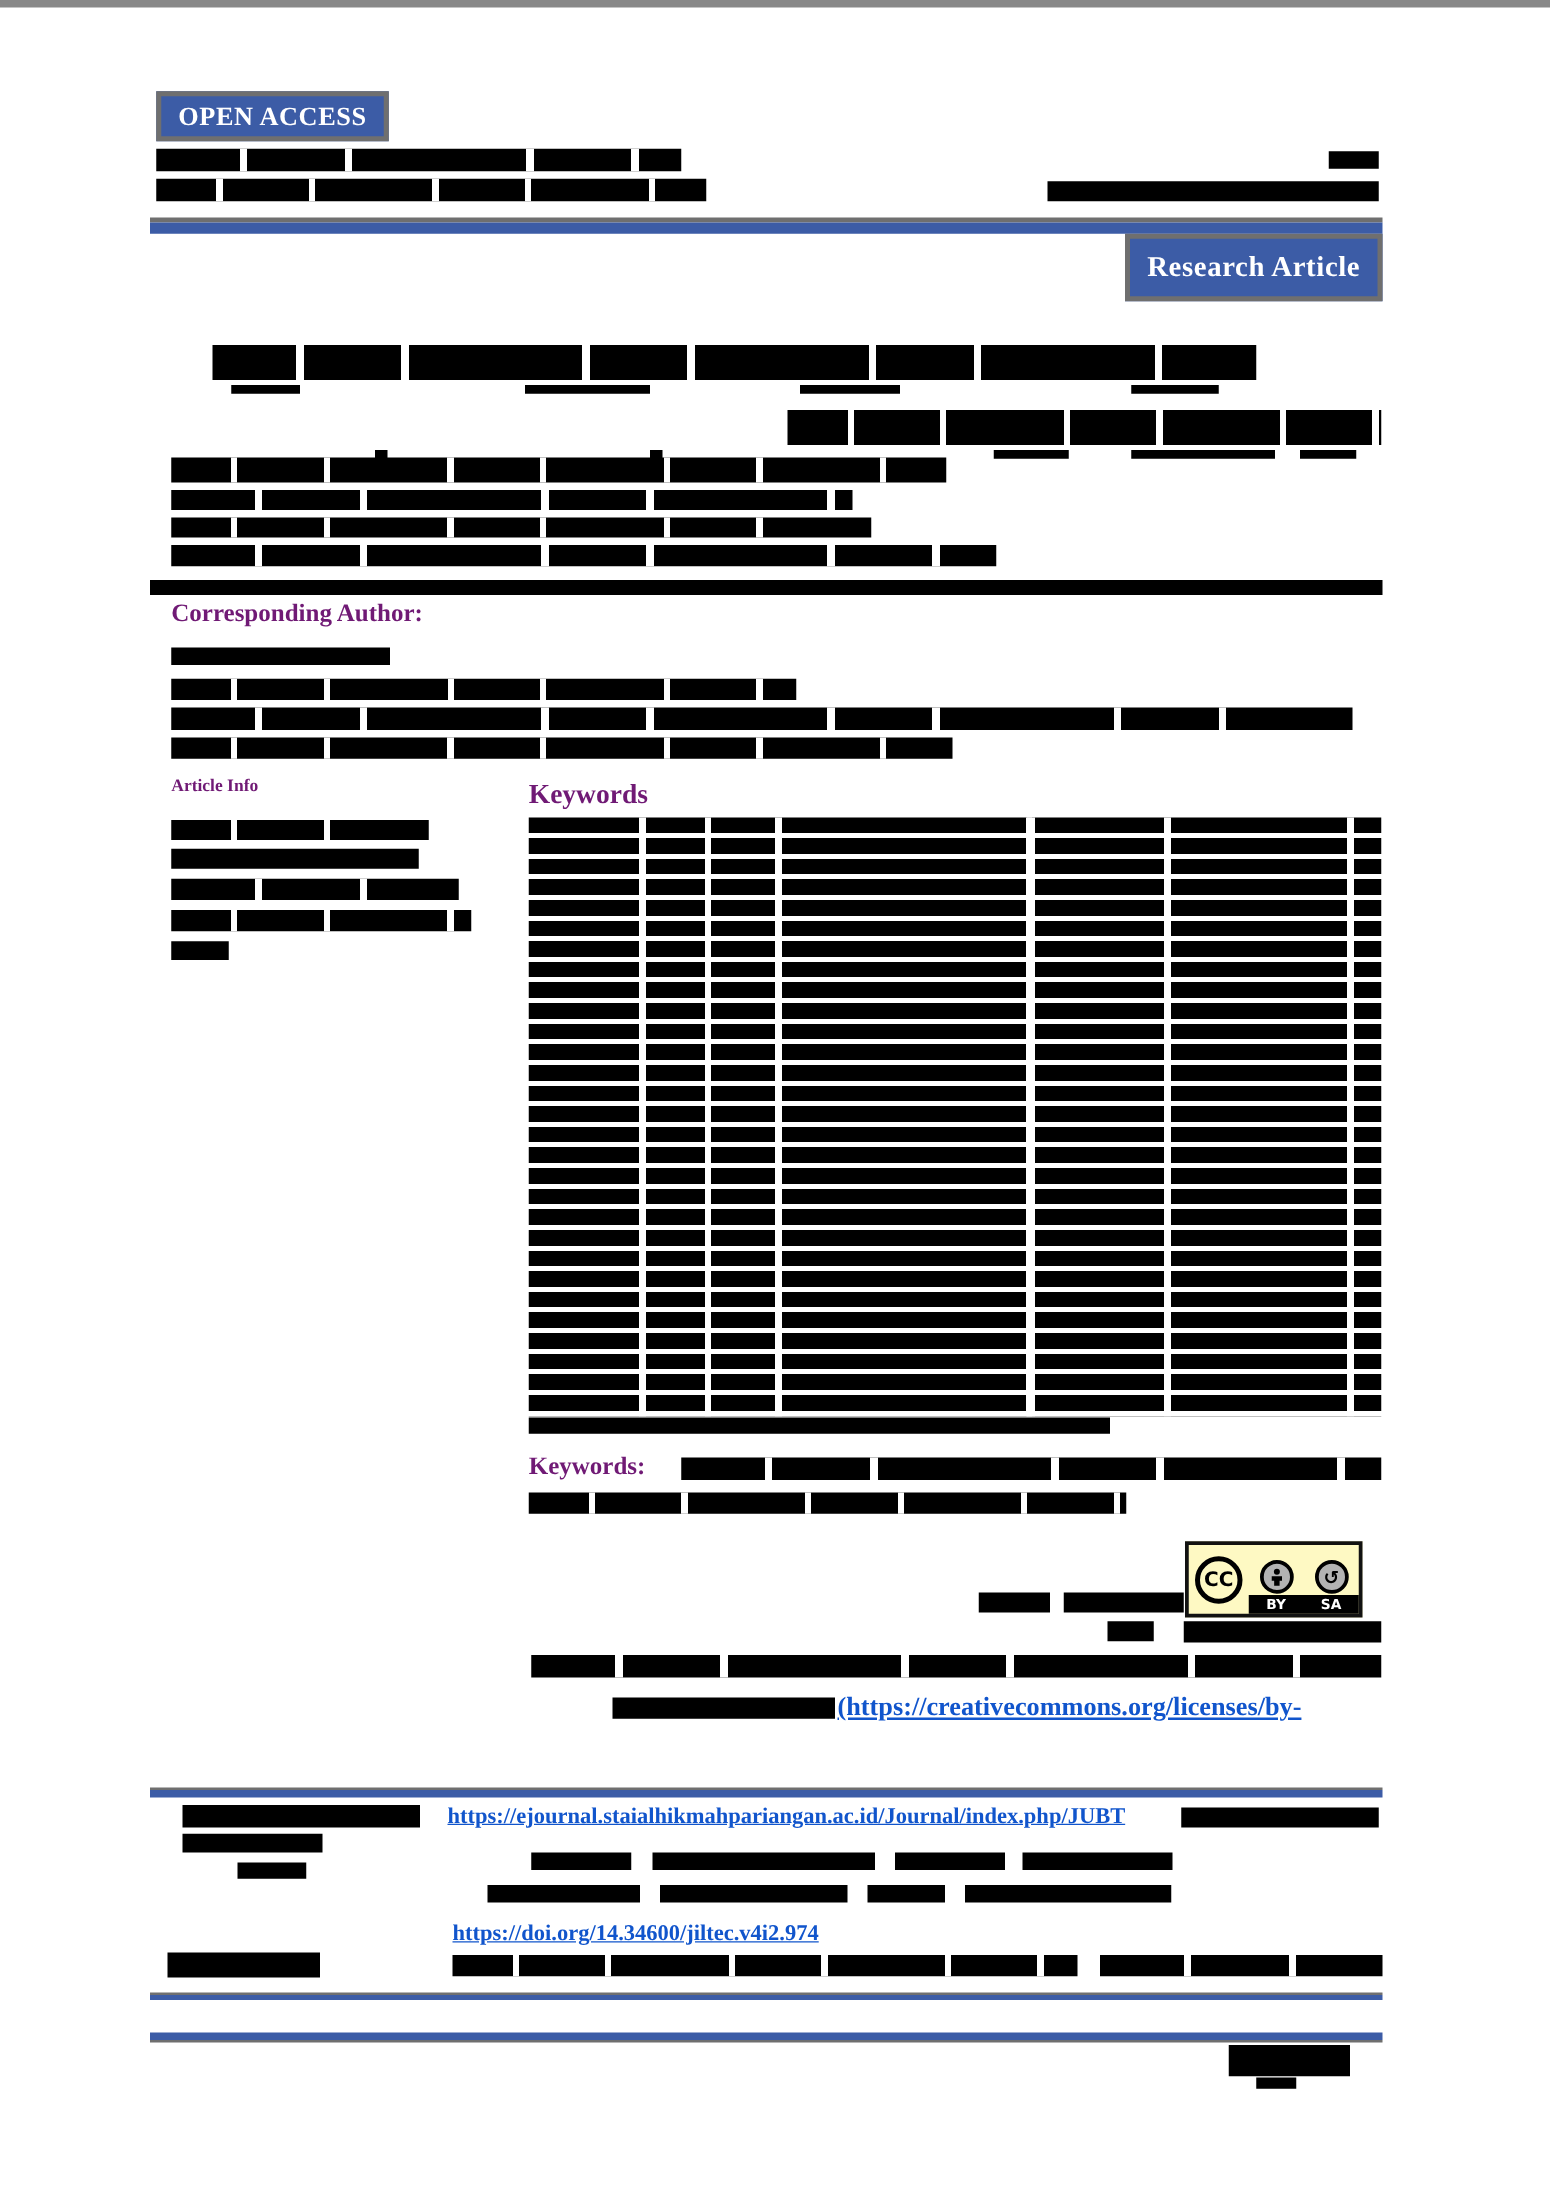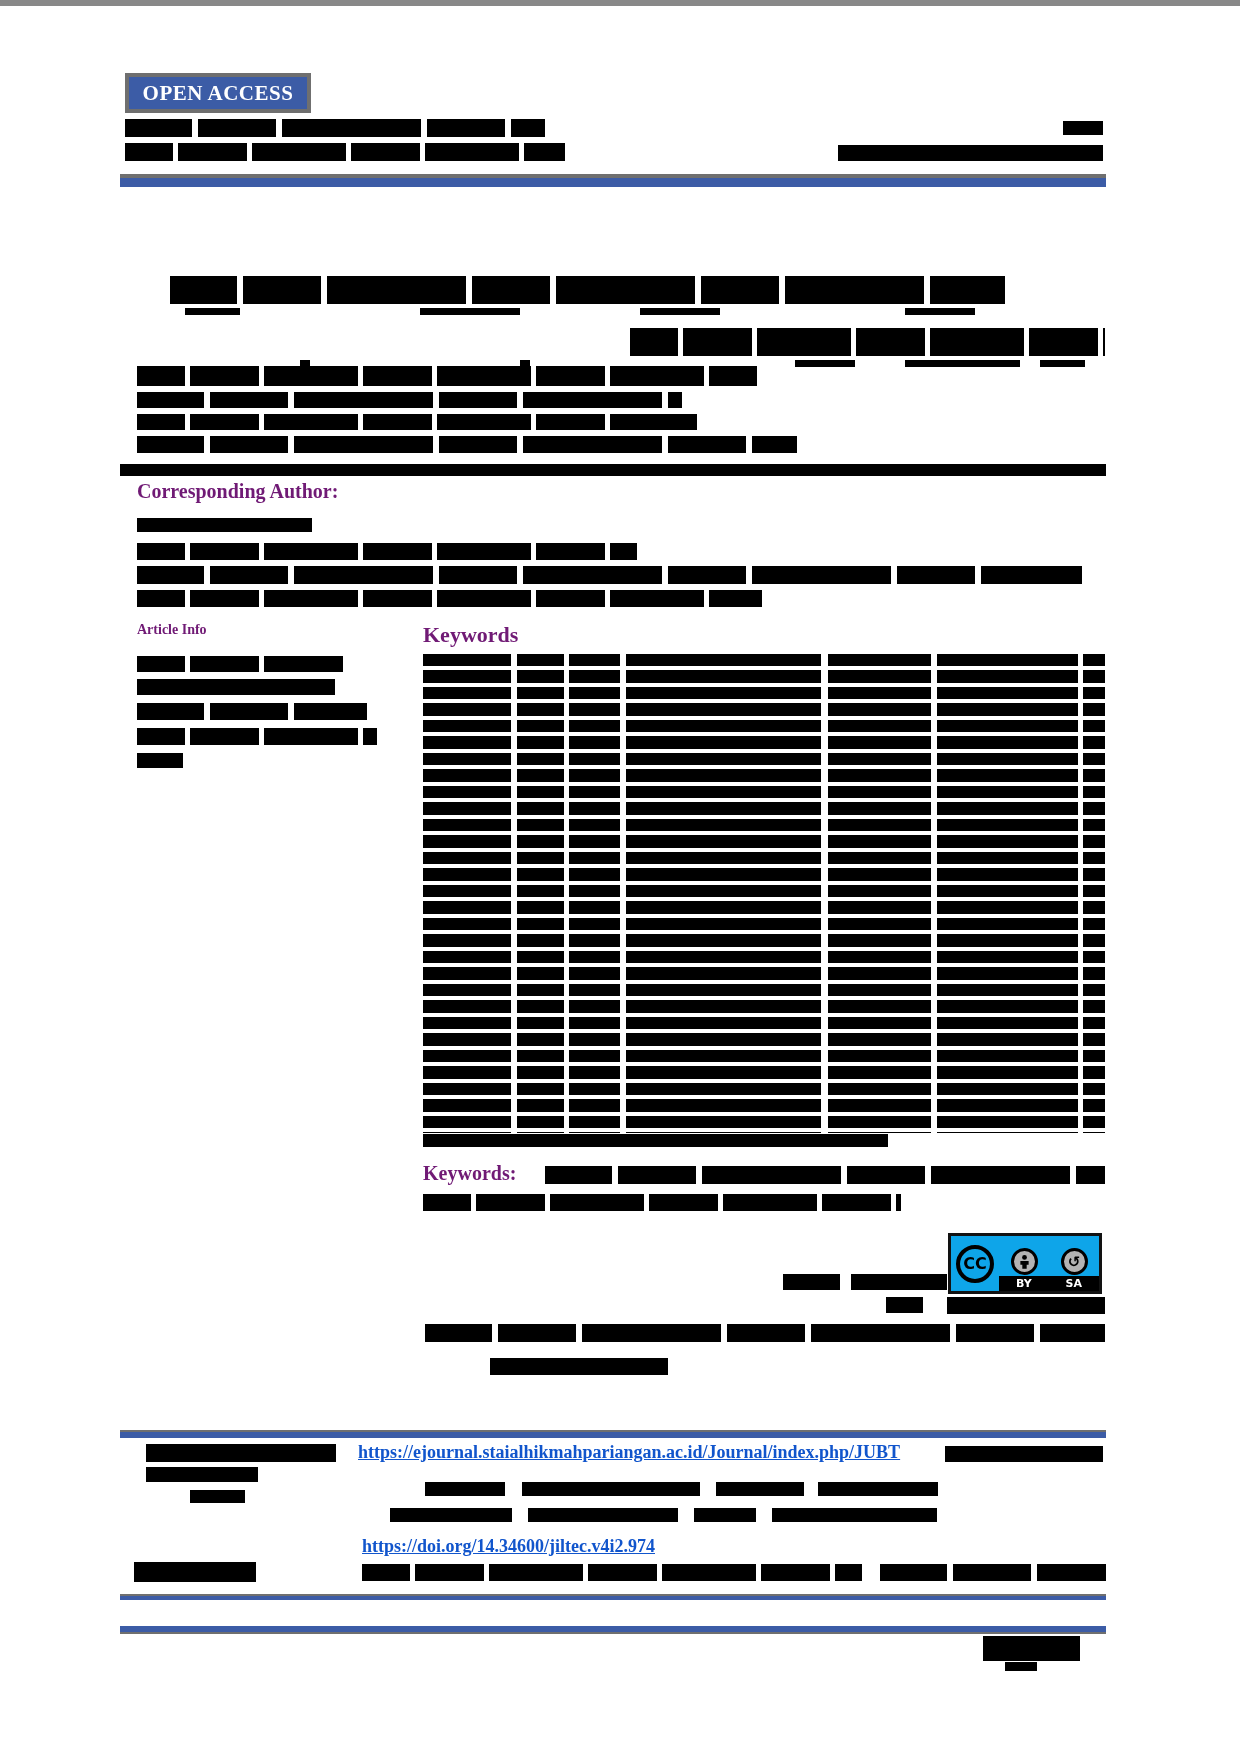--- a/index.html
+++ b/index.html
@@ -14,21 +14,21 @@
          background:#3c5ca6;border:4px solid #6f6f6f;color:#fff;font-weight:bold;
          box-sizing:border-box;letter-spacing:.5px;}
   .h-blue{position:absolute;color:#701a75;font-weight:bold;white-space:nowrap;}
   .link{position:absolute;color:#1155cc;font-weight:bold;text-decoration:underline;white-space:nowrap;}
   .abstract-redact{position:absolute;left:423px;top:648px;width:682px;height:479px;
     background-image:
       repeating-linear-gradient(90deg,transparent 0 88px,#fff 88px 94px,transparent 94px 197px,#fff 197px 203px,transparent 203px 311px),
       repeating-linear-gradient(90deg,transparent 0 141px,#fff 141px 146px,transparent 146px 257px),
       repeating-linear-gradient(180deg,#000 0 12.5px,#fff 12.5px 16.5px);}
   
-  .cc{position:absolute;left:948px;top:1227px;width:154px;height:61px;background:#0ea5e9;
+  .cc{position:absolute;left:948px;top:1227px;width:142px;height:61px;background:#fef9c3;
       border:3px solid #121212;box-sizing:border-box;display:flex;align-items:center;}
   .cc-main{width:38px;height:38px;margin-left:5px;border:4px solid #000;border-radius:50%;
            display:flex;align-items:center;justify-content:center;font-weight:bold;font-size:16px;
            font-family:"DejaVu Sans",sans-serif;box-sizing:border-box;color:#000;}
   .cc-right{margin-left:5px;flex:1;height:100%;display:flex;flex-direction:column;justify-content:flex-end;}
   .cc-icons{display:flex;justify-content:space-around;margin-bottom:1px;}
   .cc-ic{width:27px;height:27px;border:3px solid #000;border-radius:50%;display:flex;
          align-items:center;justify-content:center;box-sizing:border-box;background:#b3b3b3;
          font-family:"DejaVu Sans",sans-serif;font-weight:bold;color:#000;}
   .cc-strip{height:15px;background:#000;color:#fff;display:flex;justify-content:space-around;
@@ -46,20 +46,23 @@
   <div class="bar s1" style="left:125px;top:113px;width:420px;height:18px;"></div>
   <div class="bar" style="left:1063px;top:115px;width:40px;height:14px;"></div>
   <div class="bar s2" style="left:125px;top:137px;width:440px;height:18px;"></div>
   <div class="bar" style="left:838px;top:139px;width:265px;height:16px;"></div>
 
   <div class="abs" style="left:120px;top:168px;width:986px;">
     <div style="height:4px;background:#6f6f6f;"></div>
     <div style="height:9px;background:#3c5ca6;"></div>
   </div>
 
+  <div class="badge" style="left:900px;top:181px;width:206px;height:54px;font-size:23px;">
+    <span>Research Article</span>
+  </div>
 
   <div class="bar s1" style="left:170px;top:270px;width:835px;height:28px;"></div>
   <div class="bar" style="left:185px;top:302px;width:55px;height:7px;"></div>
   <div class="bar" style="left:420px;top:302px;width:100px;height:7px;"></div>
   <div class="bar" style="left:640px;top:302px;width:80px;height:7px;"></div>
   <div class="bar" style="left:905px;top:302px;width:70px;height:7px;"></div>
   <div class="bar s2" style="left:630px;top:322px;width:475px;height:28px;"></div>
   <div class="bar" style="left:795px;top:354px;width:60px;height:7px;"></div>
   <div class="bar" style="left:905px;top:354px;width:115px;height:7px;"></div>
   <div class="bar" style="left:1040px;top:354px;width:45px;height:7px;"></div>
@@ -113,20 +116,21 @@
         <span>BY</span>
         <span>SA</span>
       </div>
     </div>
   </div>
 
   <div class="bar" style="left:886px;top:1291px;width:37px;height:16px;"></div>
   <div class="bar" style="left:947px;top:1291px;width:158px;height:17px;"></div>
   <div class="bar s1" style="left:425px;top:1318px;width:680px;height:18px;"></div>
   <div class="bar" style="left:490px;top:1352px;width:178px;height:17px;"></div>
+  <a class="link" style="left:670px;top:1347px;font-size:21px;" href="#">(https://creativecommons.org/licenses/by-</a>
 
   <div class="abs" style="left:120px;top:1424px;width:986px;">
     <div style="height:2px;background:#6f6f6f;"></div>
     <div style="height:6px;background:#3c5ca6;"></div>
   </div>
 
   <div class="bar" style="left:146px;top:1438px;width:190px;height:18px;"></div>
   <div class="bar" style="left:146px;top:1461px;width:112px;height:15px;"></div>
   <div class="bar" style="left:190px;top:1484px;width:55px;height:13px;"></div>
 

